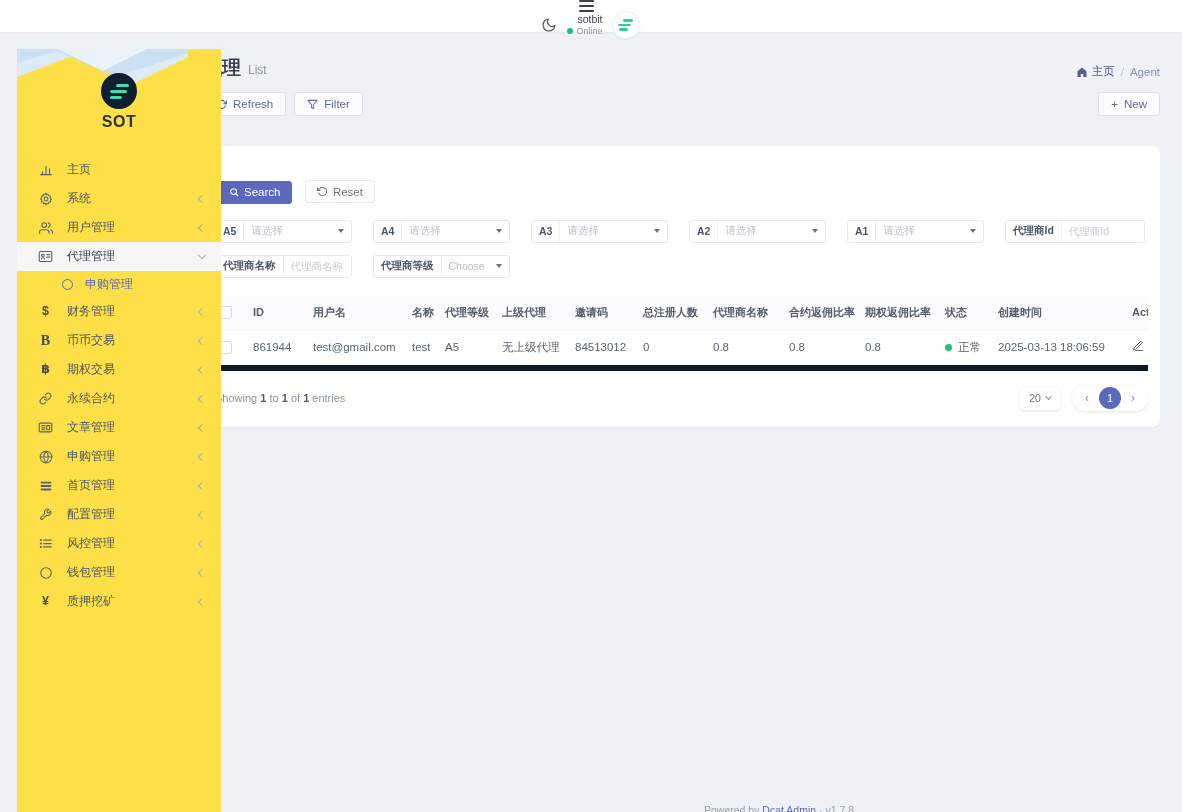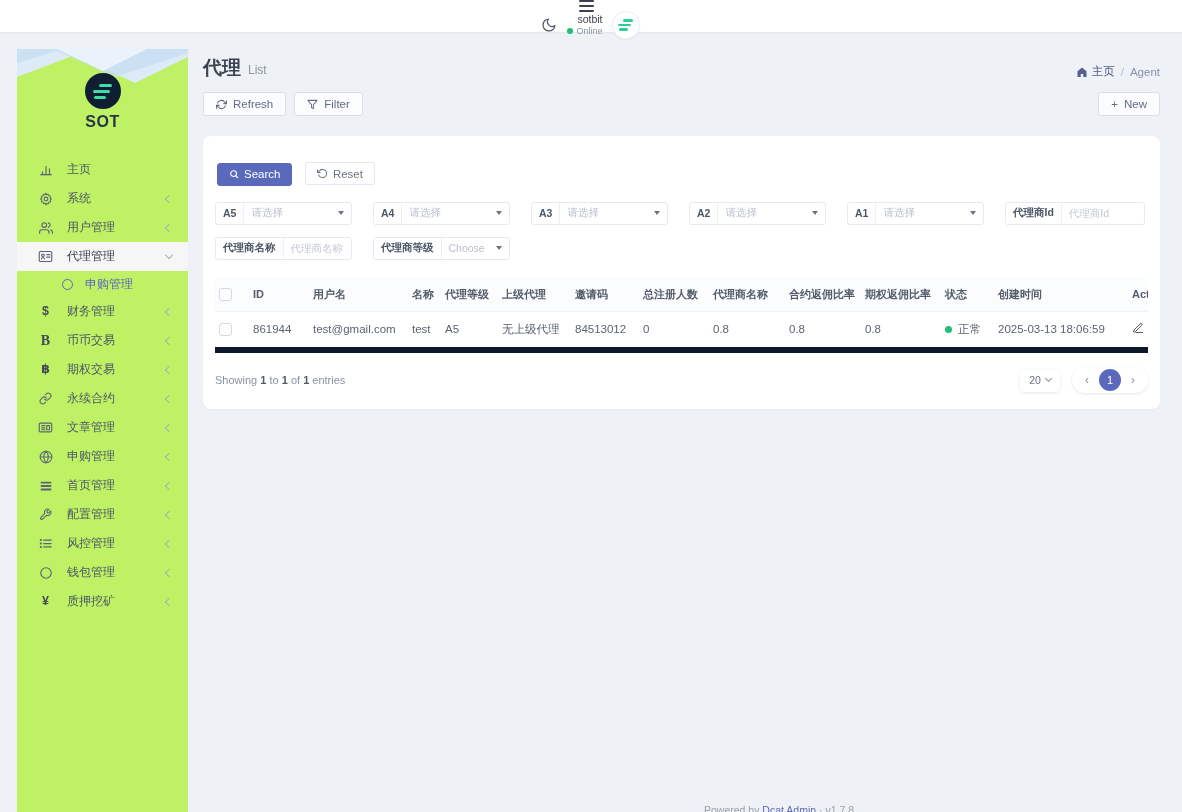--- a/index.html
+++ b/index.html
@@ -20,21 +20,21 @@
   .dot { width:6px; height:6px; border-radius:50%; background:#1fbf75; display:inline-block; }
   .avatar { width:26px; height:26px; border-radius:50%; background:#fff;
             box-shadow:0 0 0 1px #eef0f4, 0 1px 3px rgba(0,0,0,.12);
             display:flex; flex-direction:column; align-items:center; justify-content:center; gap:2px; }
   .avatar i { display:block; height:2.5px; border-radius:2px; background:#2ecf92; }
   .avatar i.b1 { width:10px; margin-left:5px; }
   .avatar i.b2 { width:13px; margin-right:2px; }
   .avatar i.b3 { width:9px;  margin-right:5px; }
 
   
-  .sidebar { position:fixed; top:49px; left:17px; bottom:0; width:171px; background:#bef264; z-index:10; }
+  .sidebar { position:fixed; top:49px; left:17px; bottom:0; width:204px; background:#fde047; z-index:10; }
   .brand { position:relative; height:90px; overflow:hidden; text-align:center; }
   .brand svg.wave { position:absolute; top:0; left:0; }
   .brand-logo { position:relative; width:36px; height:36px; border-radius:50%; background:#101e32;
                 margin:24px auto 4px; display:flex; flex-direction:column; align-items:center; justify-content:center; gap:3px; }
   .brand-logo i { display:block; height:3px; border-radius:2px; background:#41dcaa; }
   .brand-logo i.b1 { width:13px; margin-left:6px; }
   .brand-logo i.b2 { width:17px; margin-right:2px; }
   .brand-logo i.b3 { width:12px; margin-right:6px; }
   .brand-name { position:relative; font-size:16px; font-weight:bold; color:#2c3344; letter-spacing:.5px; }
 
@@ -60,21 +60,21 @@
   .breadcrumb { font-size:11.5px; color:#8592ad; display:flex; align-items:center; gap:6px; padding-bottom:2px; }
   .crumb-home { color:#55608d; display:flex; align-items:center; gap:4px; }
   .crumb-sep { color:#b4bccd; }
 
   .toolbar { display:flex; justify-content:space-between; margin-top:11px; }
   .btn-outline { height:24px; display:inline-flex; align-items:center; gap:6px; padding:0 12px;
                  background:#fbfcfe; border:1px solid #d9deea; border-radius:3px;
                  font-size:11.5px; color:#626d8a; cursor:pointer; }
   .btn-group { display:flex; gap:8px; }
 
-  .card { background:#fff; border-radius:8px; margin-top:20px; padding:20px 12px 16px;
+  .card { background:#fff; border-radius:8px; margin-top:30px; padding:28px 12px 16px;
           box-shadow:0 1px 2px rgba(30,40,60,.04); }
   .btn-primary { height:23px; display:inline-flex; align-items:center; gap:5px; padding:0 11px;
                  background:#5b69bd; border:1px solid #5b69bd; border-radius:3px;
                  font-size:11.5px; color:#fff; cursor:pointer; }
   .btn-reset { height:23px; display:inline-flex; align-items:center; gap:5px; padding:0 11px;
                background:#fff; border:1px solid #e3e6ee; border-radius:3px;
                font-size:11.5px; color:#6c7380; cursor:pointer; margin-left:8px; }
   .search-row { padding:6px 0 4px 2px; }
 
   .filter-grid { display:flex; flex-wrap:wrap; gap:12px 21px; margin-top:12px; }

